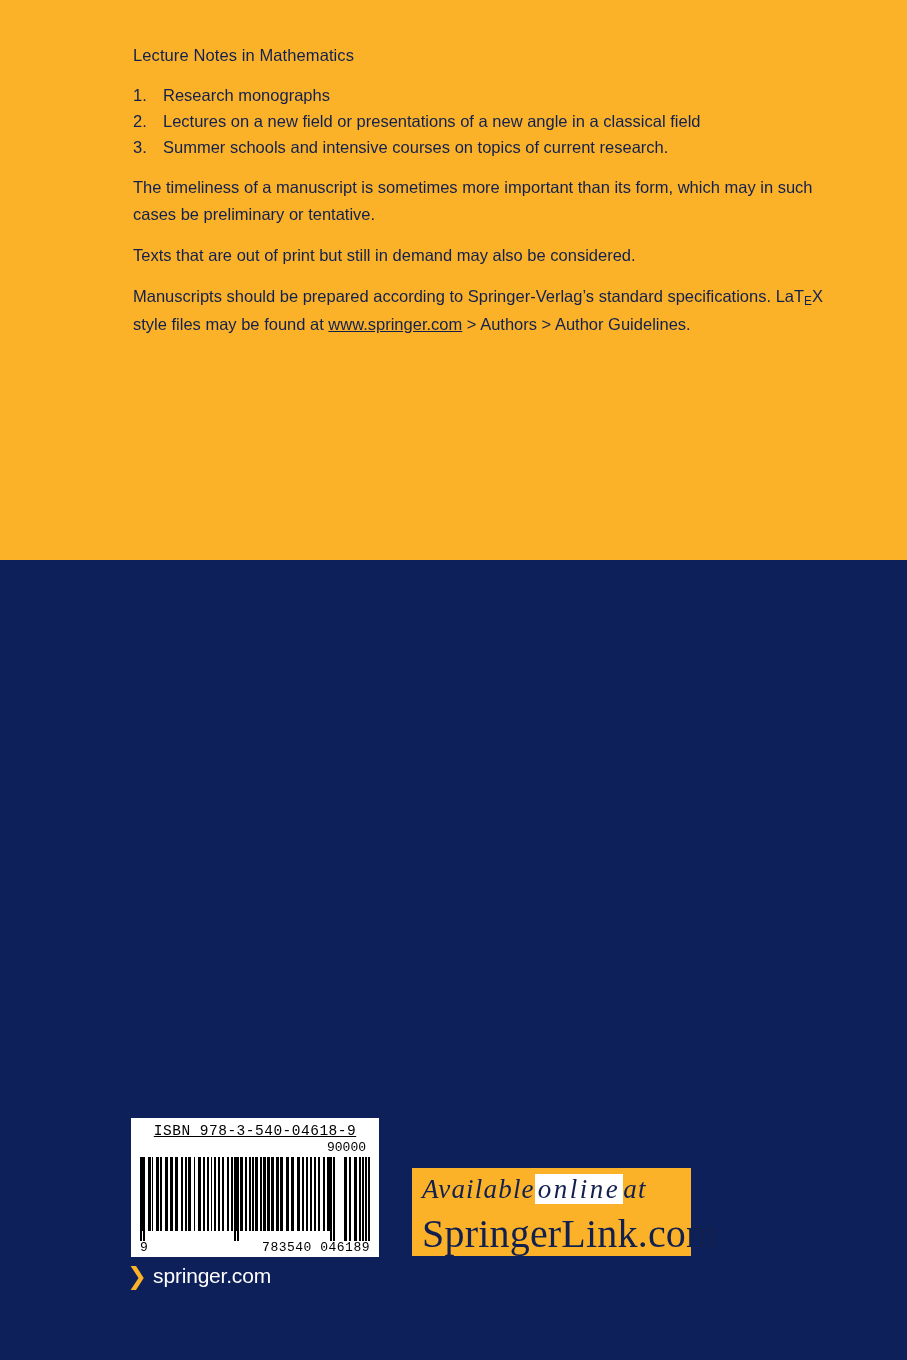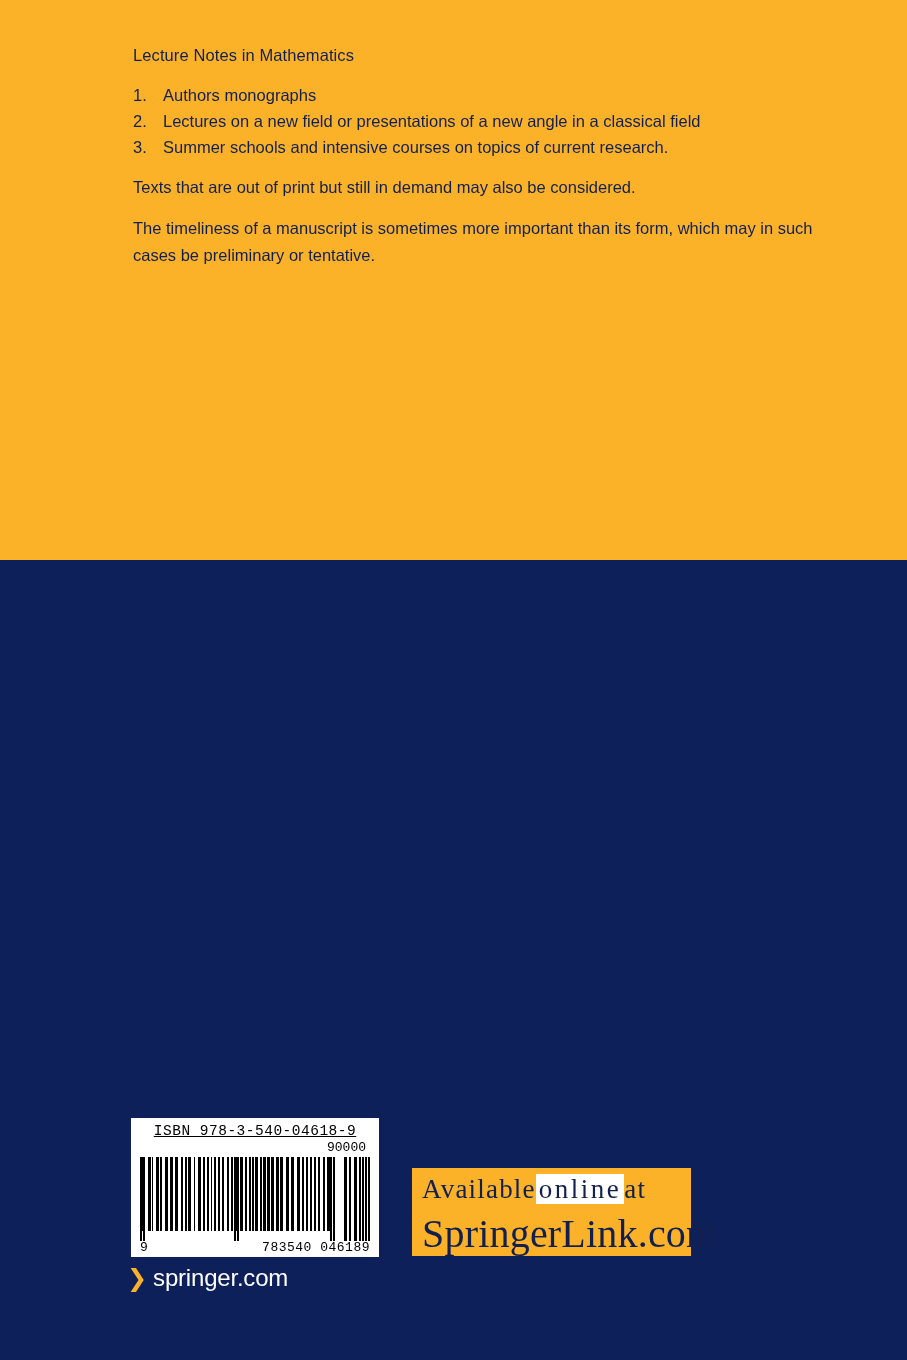--- a/index.html
+++ b/index.html
@@ -159,20 +159,21 @@
     font-family: "Liberation Serif", serif;
     color: #12204f;
   }
   .sl-line1 {
     position: absolute;
     left: 10px;
     top: 6px;
     font-size: 27px;
     letter-spacing: 1.2px;
     white-space: nowrap;
+    font-style: italic;
   }
   .sl-online {
     background: #ffffff;
     padding: 0 3px;
     letter-spacing: 2.5px;
   }
   .sl-line2 {
     position: absolute;
     left: 10px;
     top: 42px;
@@ -191,56 +192,60 @@
   }
   .chev {
     color: #fbb229;
     font-size: 24px;
     line-height: 1;
     margin-right: 6px;
     font-family: "DejaVu Sans", sans-serif;
   }
   .springer-word {
     color: #ffffff;
-    font-size: 24px;
+    font-size: 21px;
     letter-spacing: -0.2px;
     font-family: "Liberation Sans", sans-serif;
   }
 </style>
 </head>
 <body>
 
 <div class="page">
 
   <div class="top-panel">
     <div class="series-block">
 
       <div class="series-title">Lecture Notes in Mathematics</div>
 
 
       <ol class="item-list">
         <li>
           <span class="num">1.</span>
-          <span>Authors monographs</span>
+          <span>Research monographs</span>
         </li>
         <li>
           <span class="num">2.</span>
           <span>Lectures on a new field or presentations of a new angle in a classical field</span>
         </li>
         <li>
           <span class="num">3.</span>
           <span>Summer schools and intensive courses on topics of current research.</span>
         </li>
       </ol>
 
+      <div class="para">The timeliness of a manuscript is sometimes more important than its form, which may in such cases be preliminary or tentative.</div>
+
       <div class="para">Texts that are out of print but still in demand may also be considered.</div>
 
-      <div class="para">The timeliness of a manuscript is sometimes more important than its form, which may in such cases be preliminary or tentative.</div>
-
-
+
+      <div class="para">
+        <span>Manuscripts should be prepared according to Springer-Verlag’s standard specifications. LaT</span><sub class="latex-e">E</sub><span>X</span>
+        <span>style files may be found at </span><a class="link" href="#">www.springer.com</a><span> &gt; Authors &gt; Author Guidelines.</span>
+      </div>
 
     </div>
   </div>
 
   <div class="bottom-panel"></div>
 
   <div class="issn">ISSN 0075-8434</div>
 
   <div class="barcode-box">
     <div class="barcode-isbn">ISBN 978-3-540-04618-9</div>

